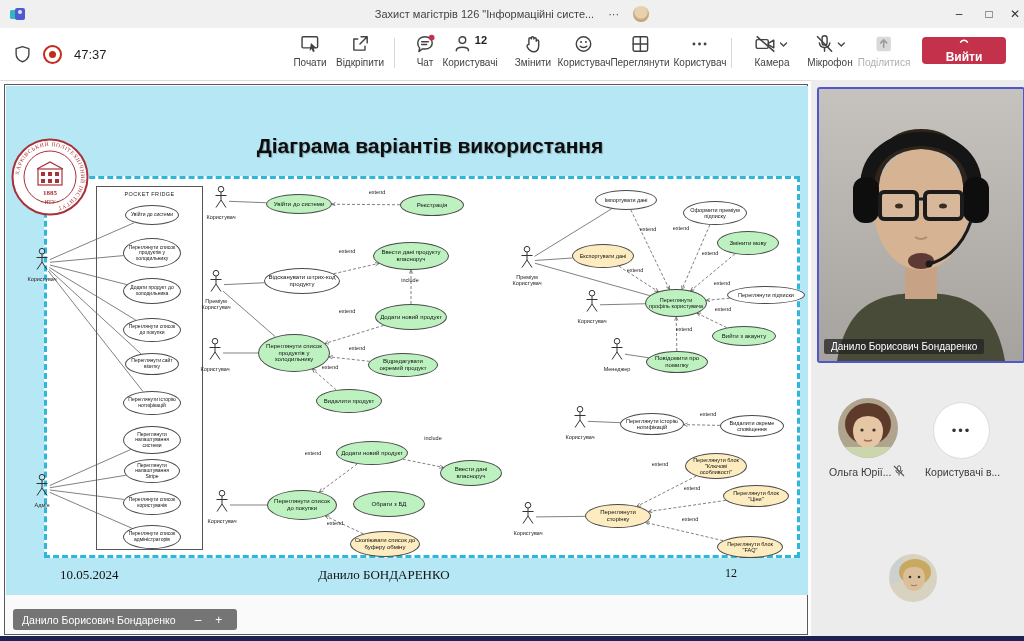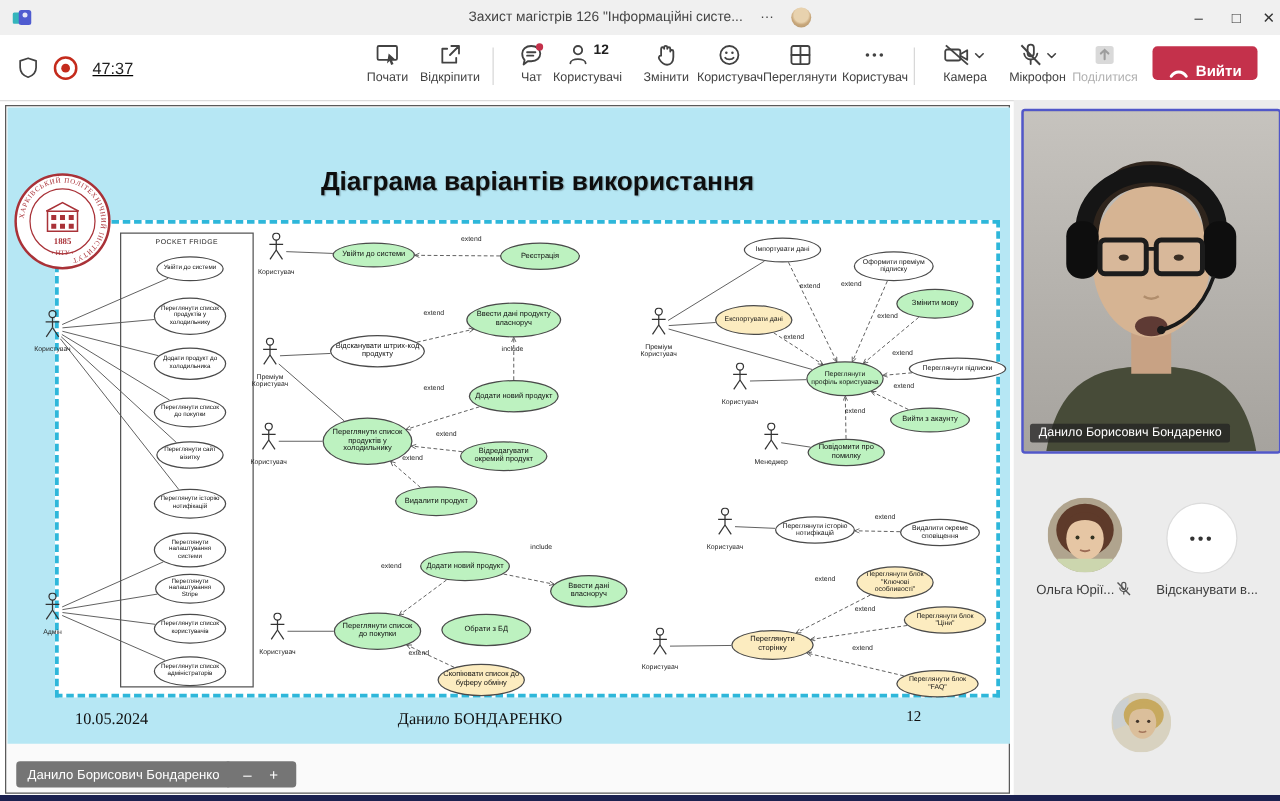--- a/index.html
+++ b/index.html
@@ -6,29 +6,29 @@
   body{width:1024px;height:641px;position:relative;overflow:hidden;background:#fff;
        font-family:"Liberation Sans",sans-serif;}
   
   .titlebar{position:absolute;left:0;top:0;width:1024px;height:28px;background:#f0f0f0;}
   .app-icon{position:absolute;left:10px;top:7px;width:16px;height:14px;}
   .titles{position:absolute;left:0;top:0;width:100%;height:28px;display:flex;align-items:center;justify-content:center;gap:14px;font-size:11px;color:#444;}
   .title-avatar{width:16px;height:16px;border-radius:50%;background:radial-gradient(circle at 50% 38%,#e8d2ae 0 45%,#c9a87c 60%,#a98d66);}
   .wctrl{position:absolute;top:0;height:28px;width:30px;display:flex;align-items:center;justify-content:center;font-size:12px;color:#333;}
   
   .toolbar{position:absolute;left:0;top:28px;width:1024px;height:52px;background:#fff;border-bottom:1px solid #dcdcdc;}
-  .tb-left{position:absolute;left:14px;top:0;height:52px;display:flex;align-items:center;gap:12px;text-decoration:underline;}
+  .tb-left{position:absolute;left:14px;top:0;height:52px;display:flex;align-items:center;gap:12px;}
   .timer{font-size:13px;color:#1f1f1f;}
   .rec{width:15px;height:15px;border:2px solid #c42b1c;border-radius:50%;display:flex;align-items:center;justify-content:center;}
   .rec i{width:7px;height:7px;background:#c42b1c;border-radius:50%;}
   .tbtn{position:absolute;top:6px;transform:translateX(-50%);display:flex;flex-direction:column;align-items:center;gap:3px;color:#424242;font-size:10px;white-space:nowrap;}
   .tbtn .irow{display:flex;align-items:flex-start;gap:2px;height:20px;}
   .cnt{font-size:11px;font-weight:bold;color:#1f1f1f;}
   .tsep{position:absolute;top:10px;width:1px;height:30px;background:#d8d8d8;}
-  .leave{position:absolute;left:922px;top:9px;width:84px;height:27px;background:#c4314b;border-radius:4px;display:flex;align-items:flex-end;justify-content:center;gap:6px;color:#fff;font-size:12px;font-weight:bold;}
+  .leave{position:absolute;left:922px;top:9px;width:84px;height:27px;background:#c4314b;border-radius:4px;display:flex;align-items:center;justify-content:center;gap:6px;color:#fff;font-size:12px;font-weight:bold;flex-direction:column;}
   .dim{color:#b0b0b0;}
   
   .share-frame{position:absolute;left:4px;top:84px;width:804px;height:551px;border:1px solid #5a5a5a;background:#fafafa;box-sizing:border-box;}
   .slide-bg{position:absolute;left:6px;top:86px;width:802px;height:509px;background:#b6e7f4;}
   .slide-white{position:absolute;left:44px;top:176px;width:756px;height:382px;background:#fff;border:3px dashed #2eb7da;box-sizing:border-box;}
   .slide-title{position:absolute;left:110px;top:134px;width:640px;text-align:center;font-size:21px;font-weight:bold;color:#0e0e0e;text-shadow:1px 1px 1px rgba(0,0,0,.25);}
   .logo{position:absolute;left:11px;top:138px;width:78px;height:78px;}
   .sfoot{position:absolute;font-family:"Liberation Serif",serif;color:#111;}
   .f-date{left:60px;top:567px;font-size:13px;}
   .f-author{left:254px;top:567px;width:260px;text-align:center;font-size:13px;}
@@ -487,21 +487,21 @@
     <div class="pav pav2">
       <span>•••</span>
     </div>
     <div class="plabel pl1">Ольга Юрії...</div>
     <svg class="micoff" width="12" height="12" viewBox="0 0 12 12">
       <rect x="4.4" y="0.8" width="3.2" height="5.6" rx="1.6" fill="none" stroke="#555" stroke-width="1"></rect>
       <path d="M2.8,5 a3.2,3.2 0 0 0 6.4,0" fill="none" stroke="#555" stroke-width="1"></path>
       <line x1="6" y1="8.4" x2="6" y2="10.6" stroke="#555" stroke-width="1"></line>
       <line x1="1" y1="1" x2="11" y2="11" stroke="#555" stroke-width="1.1"></line>
     </svg>
-    <div class="plabel pl2">Відсканувати в...</div>
+    <div class="plabel pl2">Користувачі в...</div>
   </div>
 
   <div class="bav">
     <svg width="48" height="48" viewBox="0 0 48 48">
       <rect width="48" height="48" fill="#d8d2c0"></rect>
       <path d="M0,10 L14,4 L12,26 L2,30 Z" fill="#c9cfd4" opacity=".8"></path>
       <ellipse cx="26" cy="18" rx="16" ry="13" fill="#c7a95f"></ellipse>
       <ellipse cx="25" cy="24" rx="11" ry="13" fill="#dbbf9b"></ellipse>
       <path d="M12,22 Q13,8 26,8 Q40,8 39,24 Q36,12 25,13 Q15,13 12,22 Z" fill="#c7a95f"></path>
       <circle cx="21" cy="23" r="1.3" fill="#40342a"></circle>

